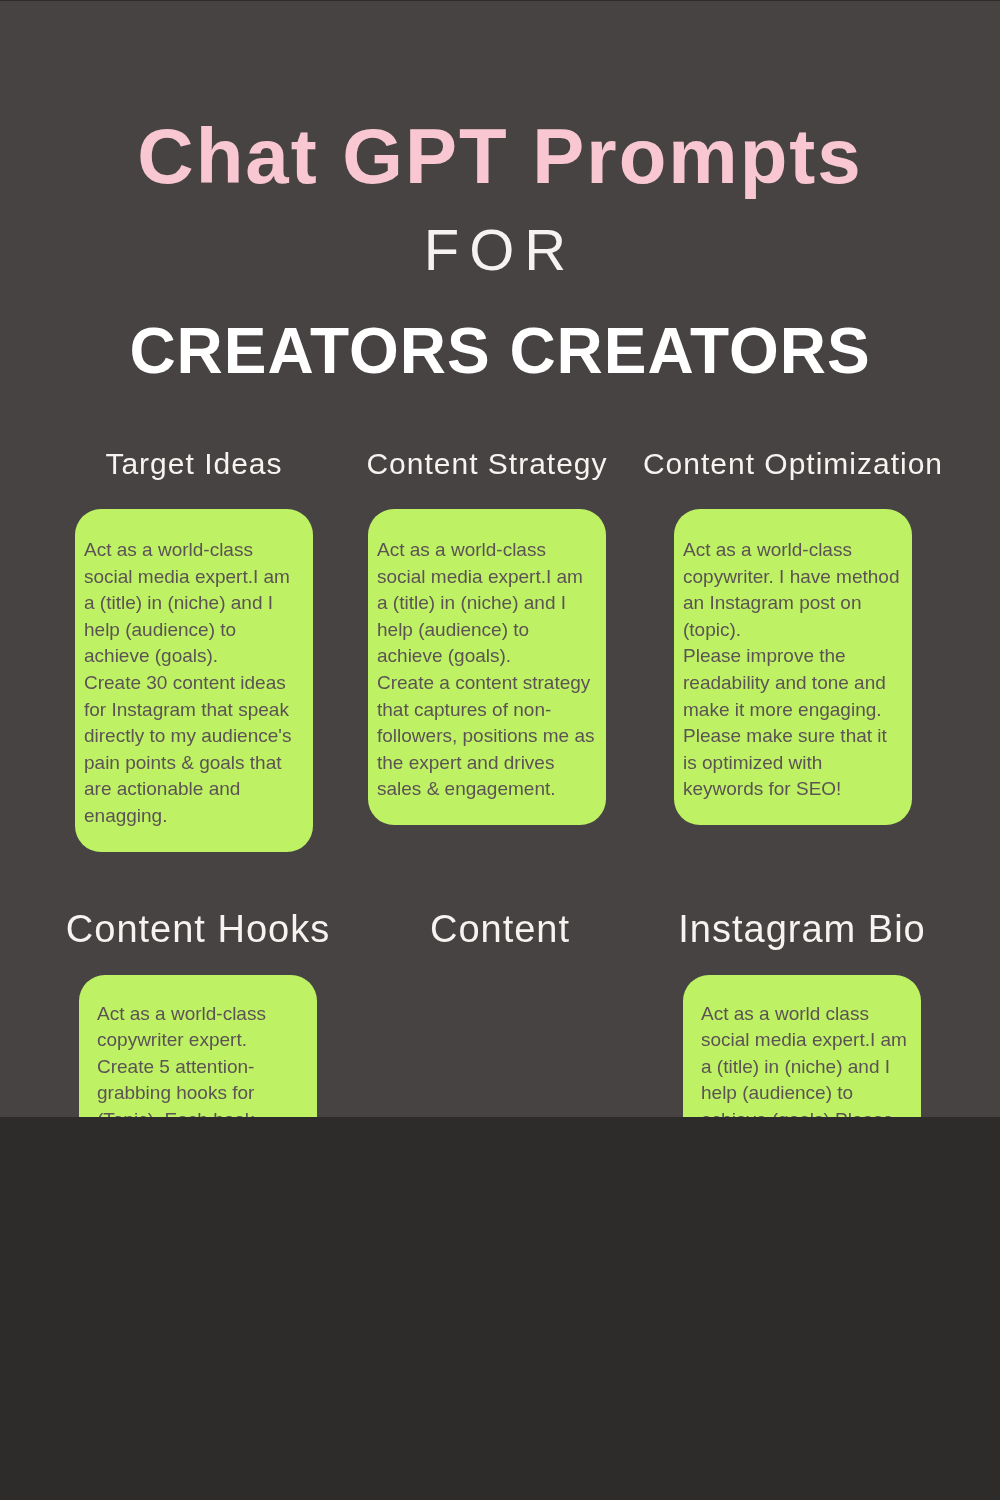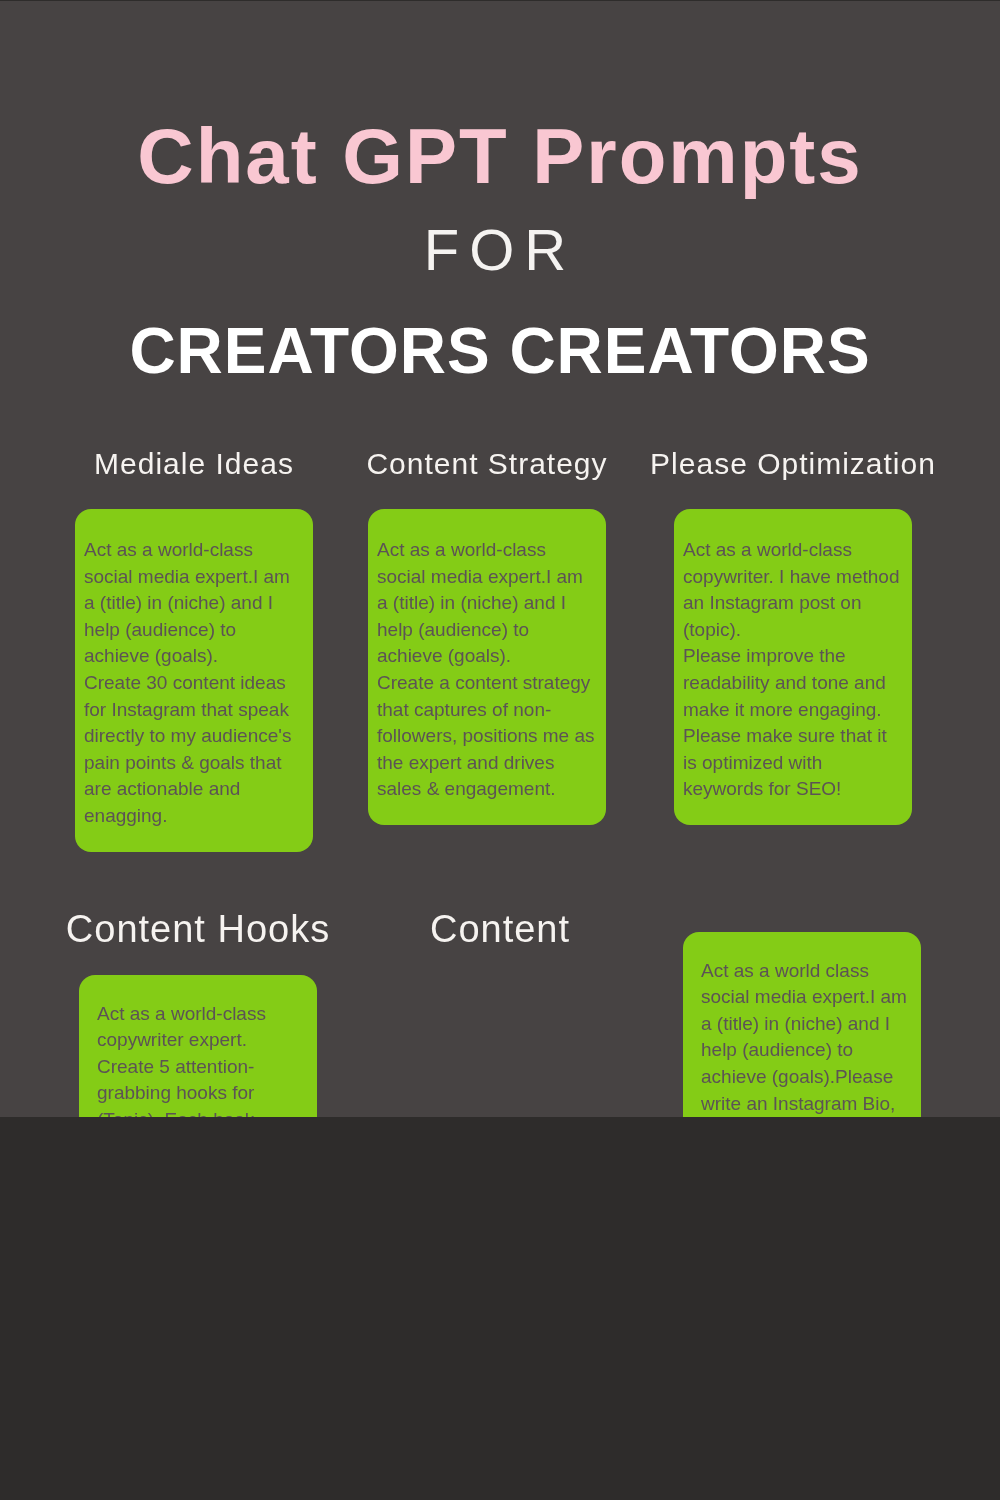--- a/index.html
+++ b/index.html
@@ -59,22 +59,22 @@
     color:#f6f3f0;
     letter-spacing:1px;
     white-space:nowrap;
     text-align:center;
   }
   .row1 .card-heading{ font-size:30px; }
   .row2 .card-heading{ font-size:38px; }
   .card-bubble{
     box-sizing:border-box;
     width:238px;
-    background:#84cc16;
-    border-radius:16px;
+    background:#bef264;
+    border-radius:26px;
   }
   .row1 .card-bubble{ margin-top:28px; min-height:280px; padding:28px 9px 22px 9px; }
   .row2 .card-bubble{ margin-top:24px; min-height:304px; padding:26px 9px 22px 18px; }
   .card-body{
     margin:0;
     font-size:19px;
     line-height:1.4;
     color:#5c5355;
     white-space:pre-line;
   }
@@ -105,54 +105,55 @@
 <div class="poster">
 
   <header class="poster-header">
     <h1 class="title-main">Chat GPT Prompts</h1>
     <div class="title-for">FOR</div>
     <h2 class="title-audience">CREATORS CREATORS</h2>
   </header>
 
   <section class="cards-row row1">
     <div class="card-col">
-      <h3 class="card-heading">Mediale Ideas</h3>
+      <h3 class="card-heading">Target Ideas</h3>
       <div class="card-bubble">
         <p class="card-body">Act as a world-class social media expert.I am a (title) in (niche) and I help (audience) to achieve (goals).
 Create 30 content ideas for Instagram that speak directly to my audience's pain points &amp; goals that are actionable and enagging.</p>
       </div>
     </div>
     <div class="card-col">
       <h3 class="card-heading">Content Strategy</h3>
       <div class="card-bubble">
         <p class="card-body">Act as a world-class social media expert.I am a (title) in (niche) and I help (audience) to achieve (goals).
 Create a content strategy that captures of non-followers, positions me as the expert and drives sales &amp; engagement.</p>
       </div>
     </div>
     <div class="card-col col-wide">
-      <h3 class="card-heading">Please Optimization</h3>
+      <h3 class="card-heading">Content Optimization</h3>
       <div class="card-bubble">
         <p class="card-body">Act as a world-class copywriter. I have method an Instagram post on (topic).
 Please improve the readability and tone and make it more engaging.
 Please make sure that it is optimized with keywords for SEO!</p>
       </div>
     </div>
   </section>
 
   <section class="cards-row row2">
     <div class="card-col">
       <h3 class="card-heading">Content Hooks</h3>
       <div class="card-bubble">
         <p class="card-body">Act as a world-class copywriter expert. Create 5 attention-grabbing hooks for (Topic). Each hook should be no more than 15 words and should entice followers to engage with my content. Please write in a simple, fun &amp; professional writing style. Please use the AIDA method!</p>
       </div>
     </div>
     <div class="card-col">
       <h3 class="card-heading">Content</h3>
     </div>
     <div class="card-col">
+      <h3 class="card-heading">Instagram Bio</h3>
       <div class="card-bubble">
         <p class="card-body">Act as a world class social media expert.I am a (title) in (niche) and I help (audience) to achieve (goals).Please write an Instagram Bio, max. 170 characters, that attracts and converts visitors into followers. Use an emoji at the start of each line and end with a strong CTA!</p>
       </div>
     </div>
   </section>
 
   <footer class="brand-footer">
     <div class="brand-avatar">
       <svg viewBox="0 0 108 108" xmlns="http://www.w3.org/2000/svg">
         <defs>

